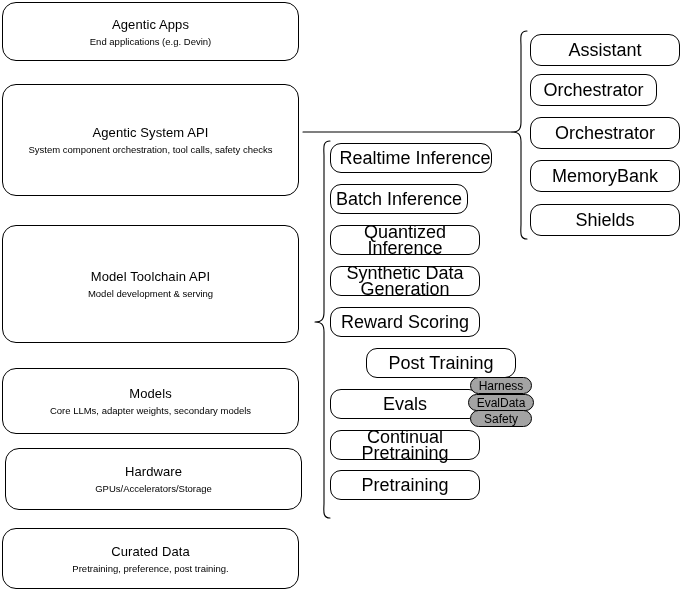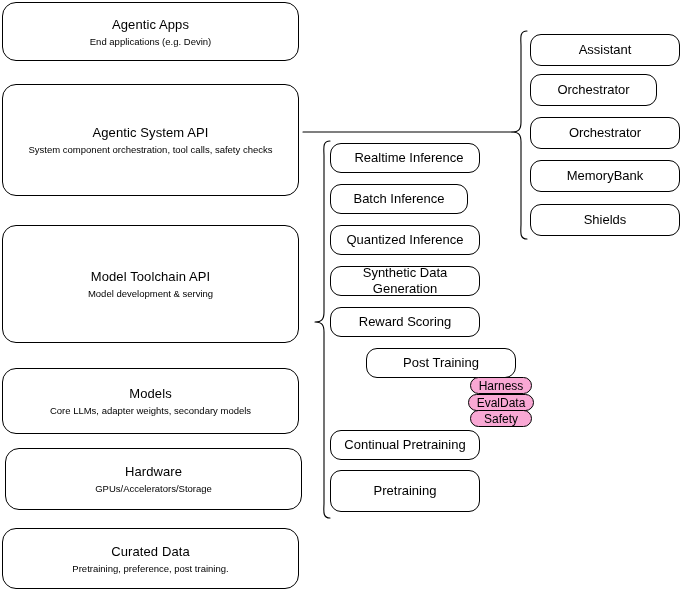--- a/index.html
+++ b/index.html
@@ -47,31 +47,31 @@
   }
   .layer-sub {
     font-size: 9.5px;
     line-height: 13px;
     margin-top: 2px;
   }
 
   
   .comp-box { border-radius: 11px; }
   .comp-label {
-    font-size: 13px;
+    font-size: 18px;
     line-height: 16px;
   }
 
   
   .pill {
     position: absolute;
     box-sizing: border-box;
     border: 1px solid #000000;
     border-radius: 999px;
-    background: #f9a8d4;
+    background: #a3a3a3;
     display: flex;
     align-items: center;
     justify-content: center;
     font-size: 12px;
     line-height: 14px;
     z-index: 6;
   }
 
   
   #wires {
@@ -139,21 +139,21 @@
   <div class="rbox layer-box" style="left:5px; top:448px; width:297px; height:62px;">
     <div class="layer-title">Hardware</div>
     <div class="layer-sub">GPUs/Accelerators/Storage</div>
   </div>
 
   <div class="rbox layer-box" style="left:2px; top:528px; width:297px; height:61px;">
     <div class="layer-title">Curated Data</div>
     <div class="layer-sub">Pretraining, preference, post training.</div>
   </div>
 
-  <div class="rbox comp-box" style="left:330px; top:143px; width:150px; height:30px;padding-left:8px;">
+  <div class="rbox comp-box" style="left:330px; top:143px; width:162px; height:30px;padding-left:8px;">
     <div class="comp-label">Realtime Inference</div>
   </div>
 
   <div class="rbox comp-box" style="left:330px; top:184px; width:138px; height:30px;">
     <div class="comp-label">Batch Inference</div>
   </div>
 
   <div class="rbox comp-box" style="left:330px; top:225px; width:150px; height:30px;">
     <div class="comp-label">Quantized Inference</div>
   </div>
@@ -163,26 +163,29 @@
   </div>
 
   <div class="rbox comp-box" style="left:330px; top:307px; width:150px; height:30px;">
     <div class="comp-label">Reward Scoring</div>
   </div>
 
   <div class="rbox comp-box" style="left:330px; top:348px; width:150px; height:30px;margin-left:36px;">
     <div class="comp-label">Post Training</div>
   </div>
 
+  <div class="rbox comp-box" style="left:330px; top:389px; width:150px; height:30px;">
+    <div class="comp-label">Evals</div>
+  </div>
 
   <div class="rbox comp-box" style="left:330px; top:430px; width:150px; height:30px;">
     <div class="comp-label">Continual Pretraining</div>
   </div>
 
-  <div class="rbox comp-box" style="left:330px; top:470px; width:150px; height:42px;">
+  <div class="rbox comp-box" style="left:330px; top:470px; width:150px; height:30px;">
     <div class="comp-label">Pretraining</div>
   </div>
 
   <div class="pill" style="left:470px; top:377px; width:62px; height:17px;">
     <span>Harness</span>
   </div>
 
   <div class="pill" style="left:468px; top:394px; width:66px; height:17px;">
     <span>EvalData</span>
   </div>

